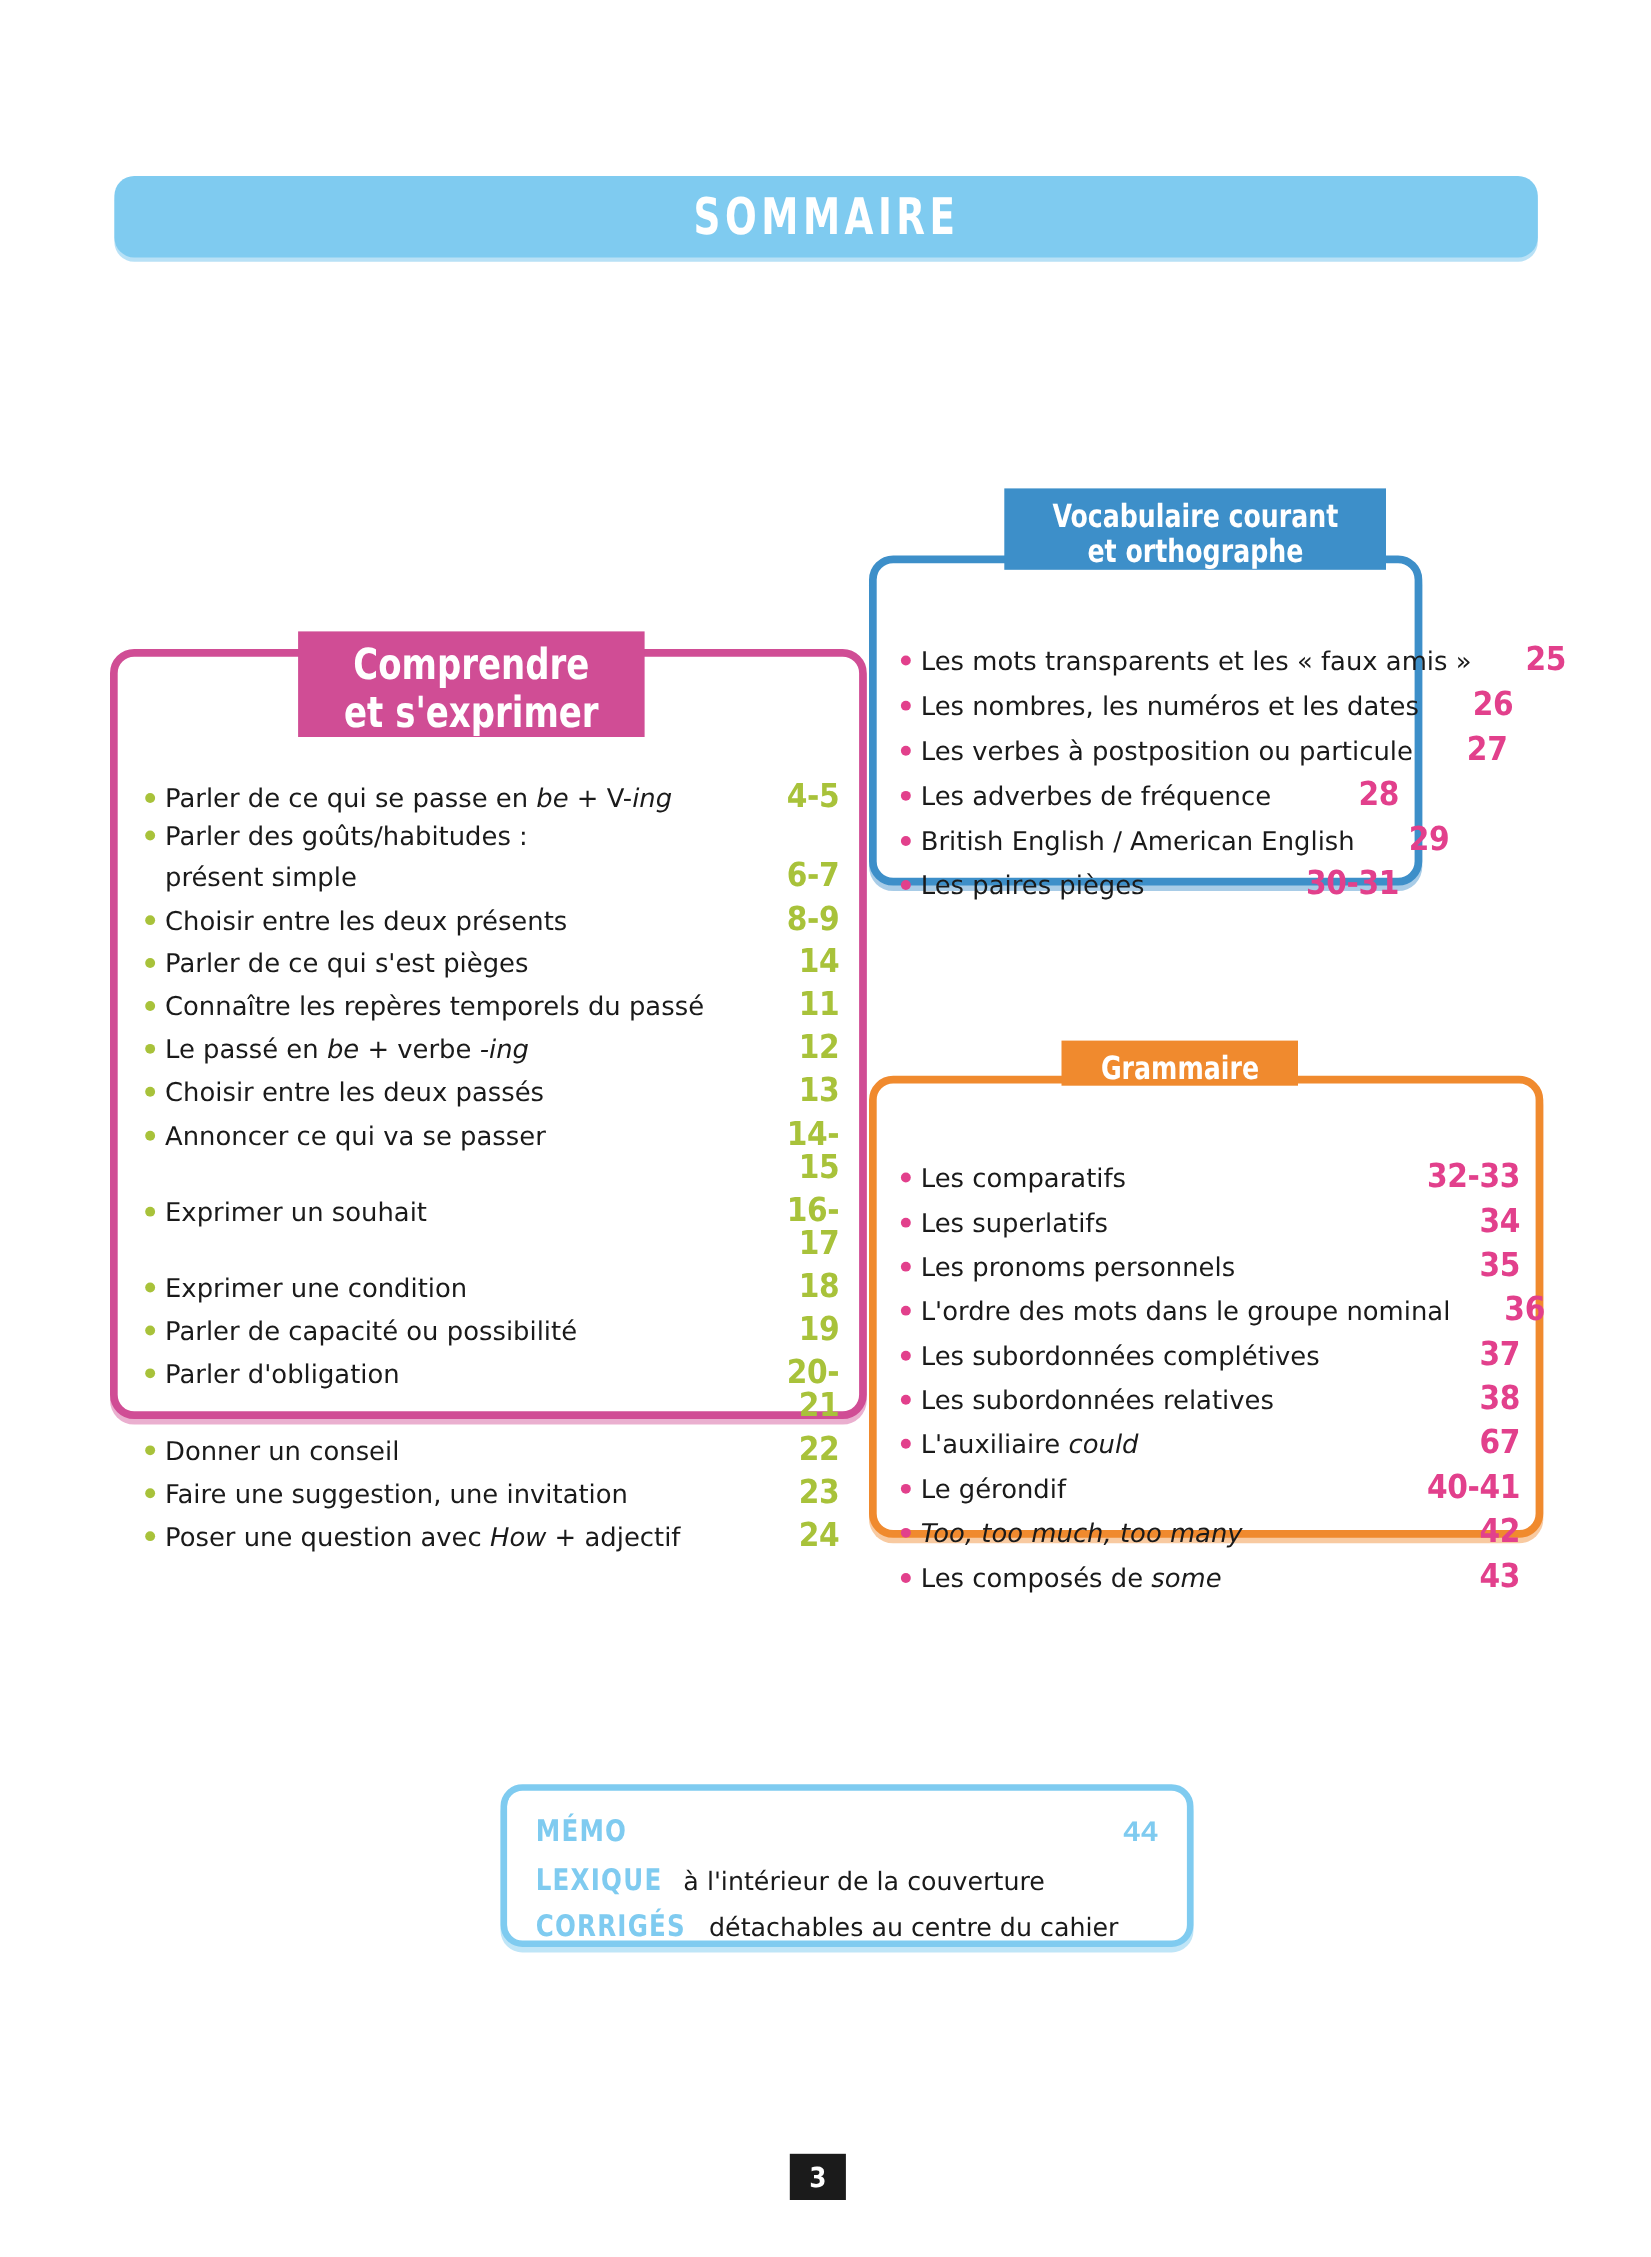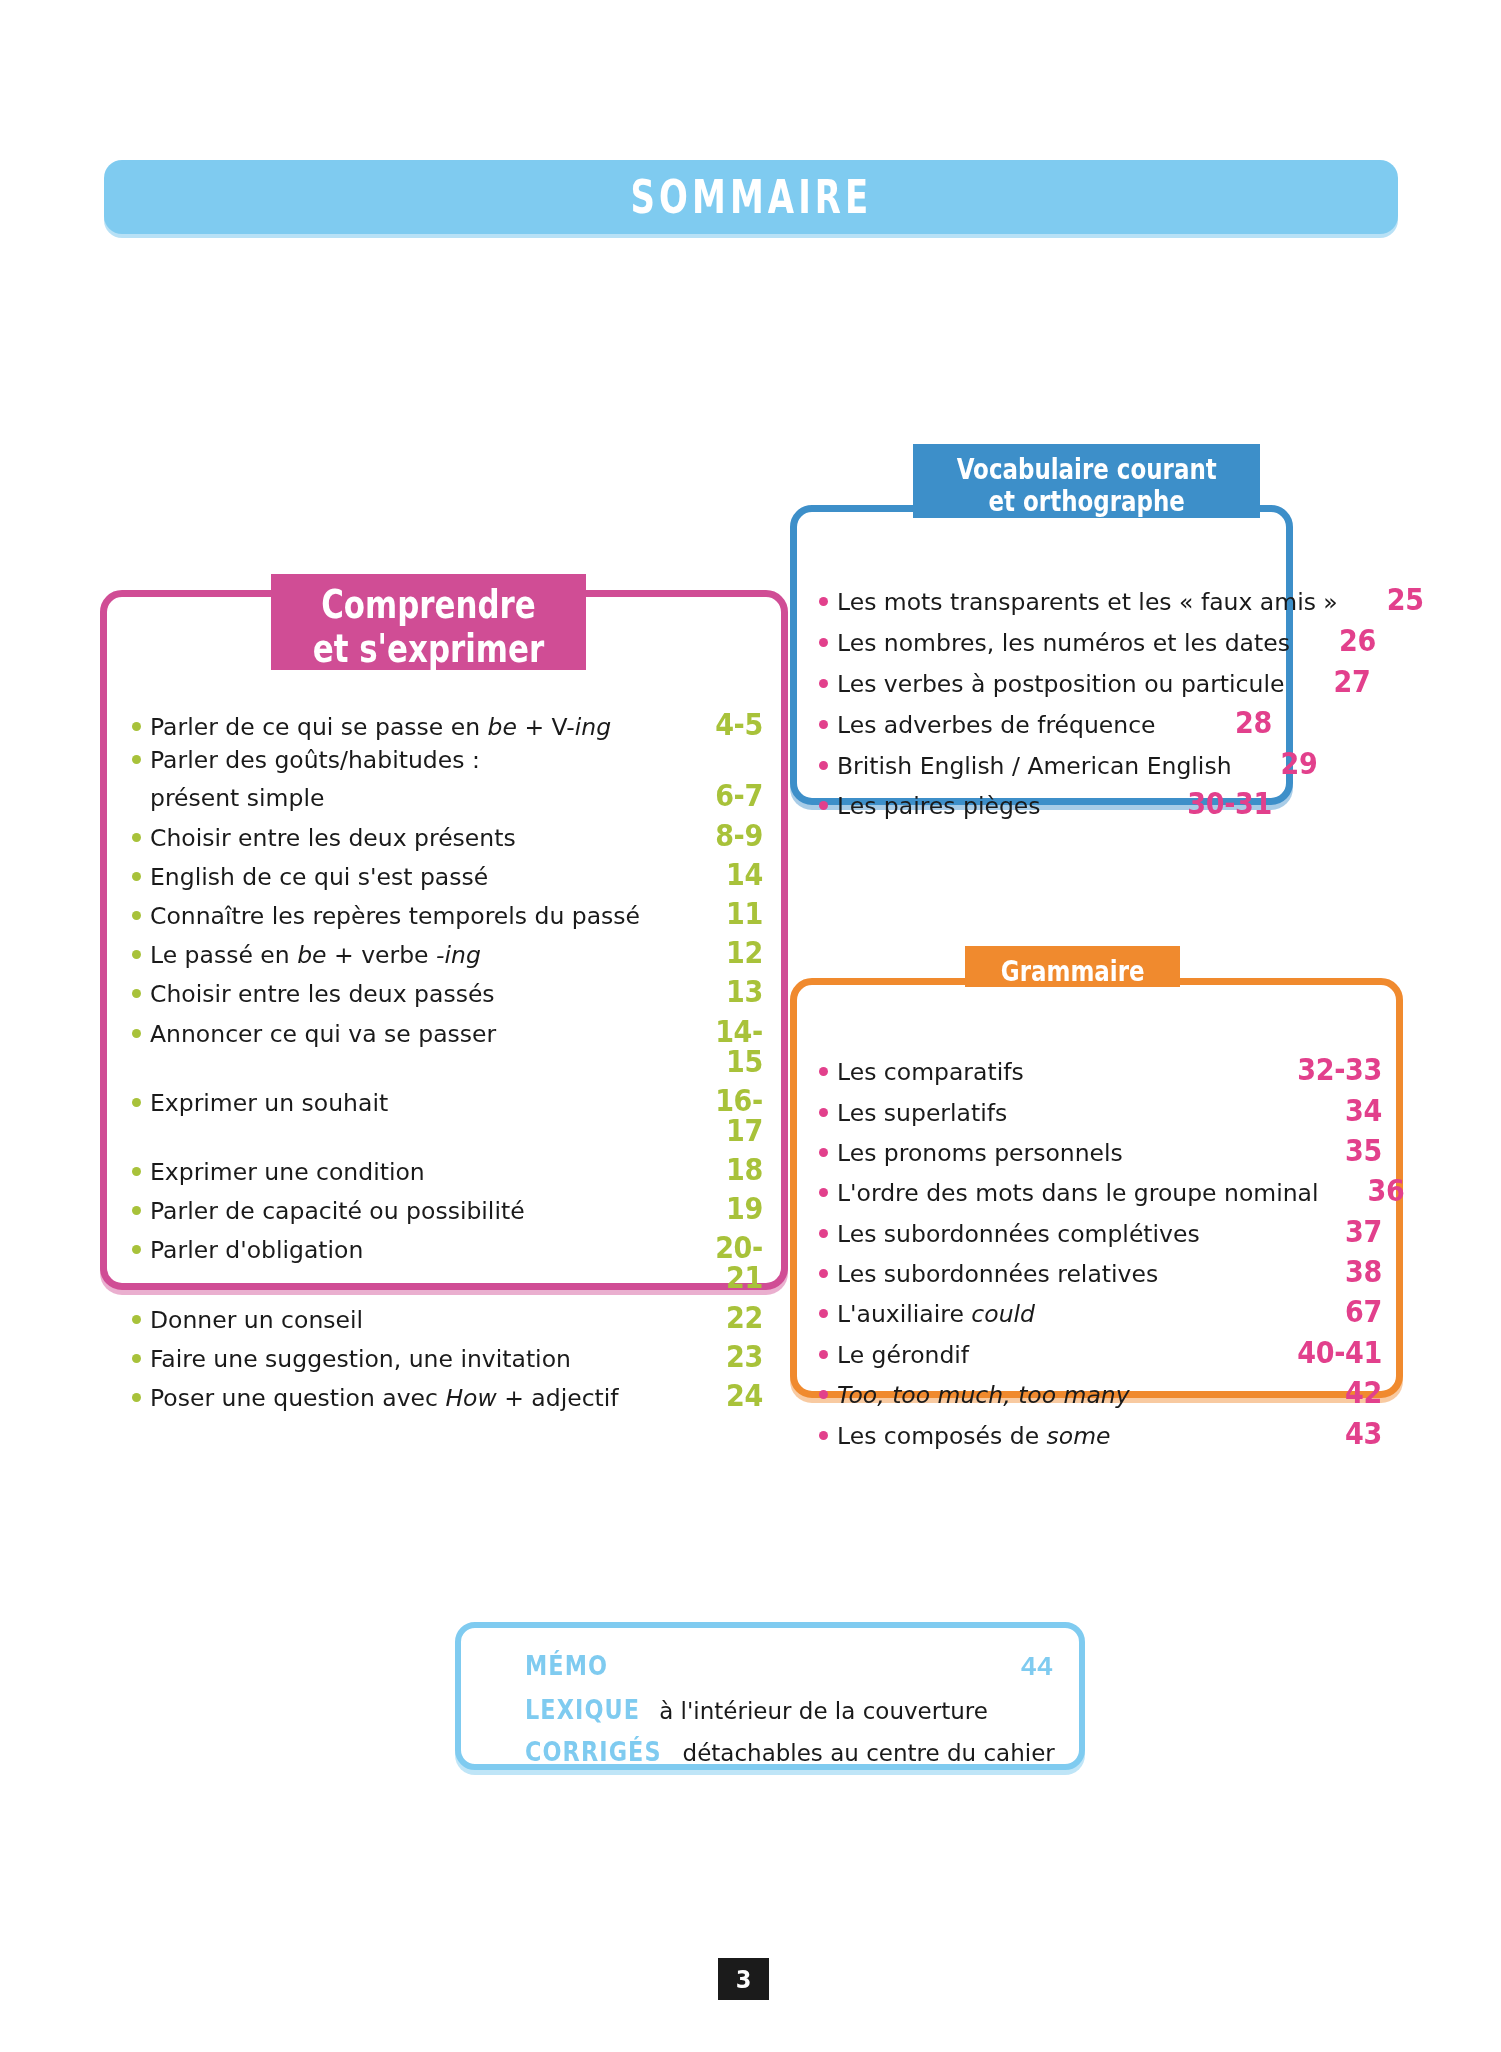--- a/index.html
+++ b/index.html
@@ -187,21 +187,20 @@
     right: 26px;
     top: 16px;
     list-style: none;
     margin: 0;
     padding: 0;
   }
   .memo-row {
     display: flex;
     align-items: baseline;
     padding: 5.5px 0;
-    margin-left: 38px;
   }
   .memo-key {
     color: #7fcbf0;
     font-family: "DejaVu Sans Condensed", "Liberation Sans Narrow", "Liberation Sans", sans-serif;
     font-weight: bold;
     font-size: 27px;
     letter-spacing: 1.2px;
     margin-right: 9px;
     transform: scaleX(0.92);
     transform-origin: left center;
@@ -264,21 +263,21 @@
         <span class="toc-label">présent simple</span>
         <span class="toc-page">6-7</span>
       </li>
       <li class="toc-row">
         <span class="bullet"></span>
         <span class="toc-label">Choisir entre les deux présents</span>
         <span class="toc-page">8-9</span>
       </li>
       <li class="toc-row">
         <span class="bullet"></span>
-        <span class="toc-label">English de ce qui s'est passé</span>
+        <span class="toc-label">Parler de ce qui s'est pièges</span>
         <span class="toc-page">14</span>
       </li>
       <li class="toc-row">
         <span class="bullet"></span>
         <span class="toc-label">Connaître les repères temporels du passé</span>
         <span class="toc-page">11</span>
       </li>
       <li class="toc-row">
         <span class="bullet"></span>
         <span class="toc-label">Le passé en <i>be</i>  + verbe <i>-ing</i></span>

